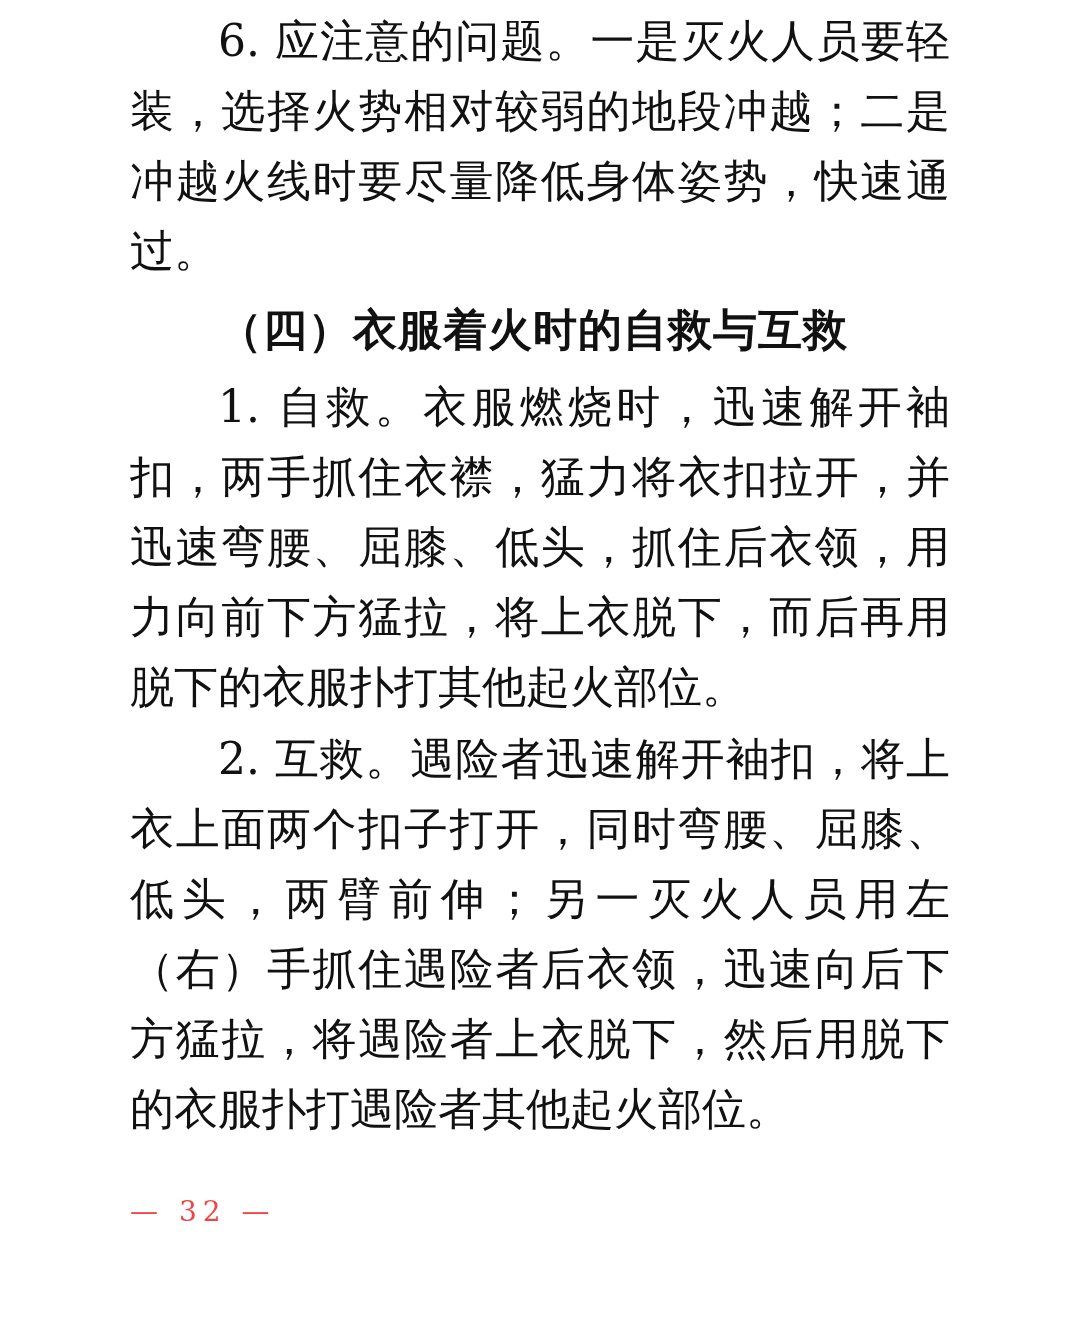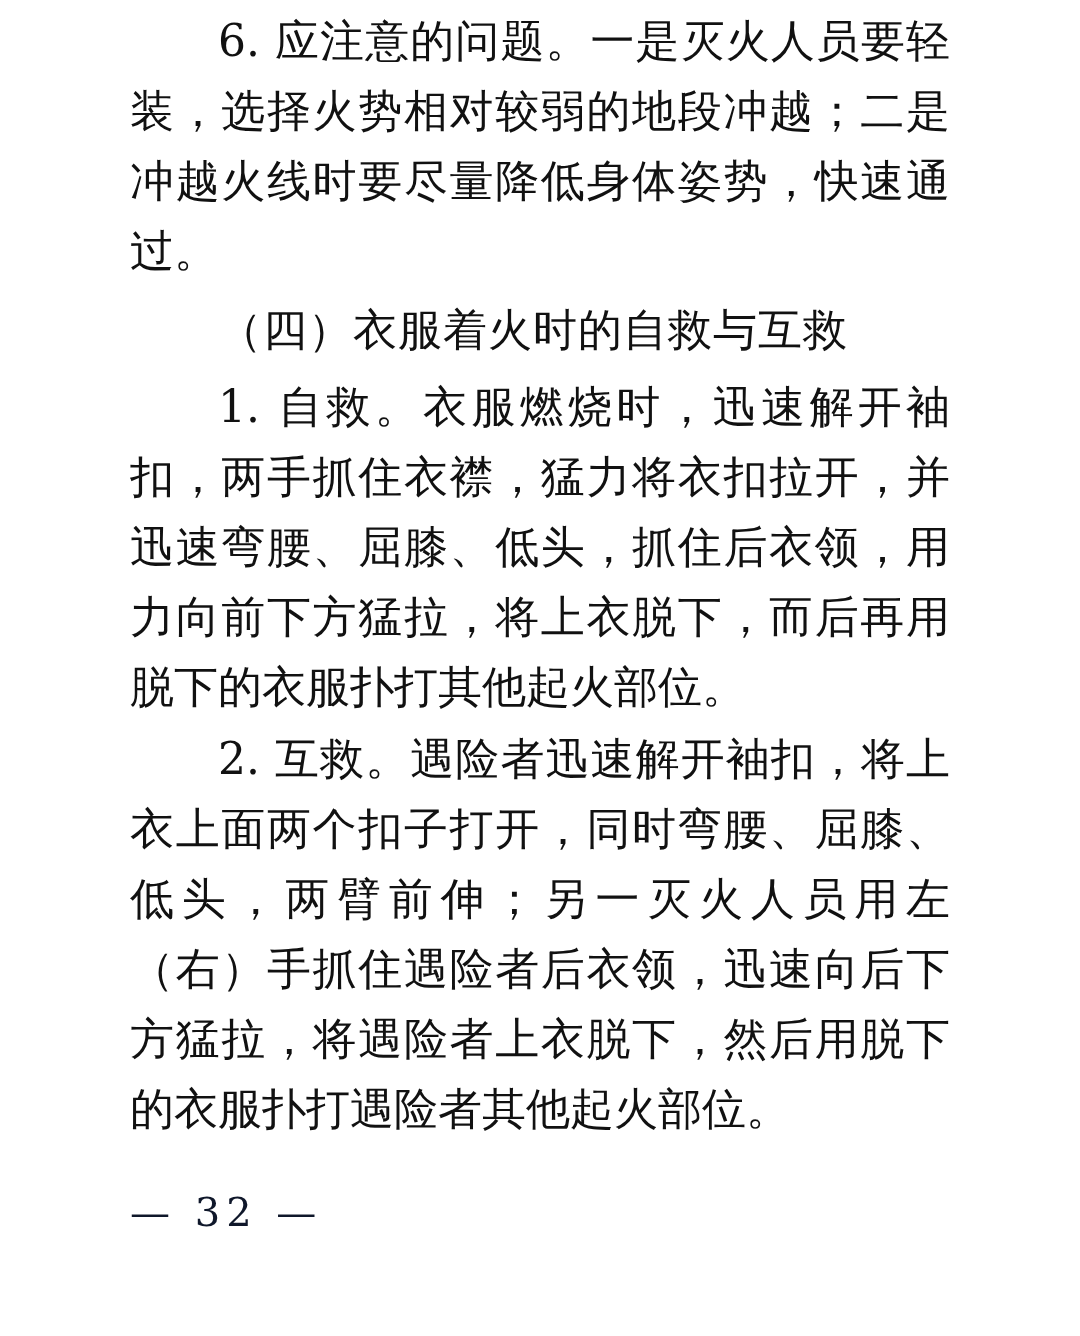--- a/index.html
+++ b/index.html
@@ -33,36 +33,36 @@
     letter-spacing: 0px;
     margin: 0 0 2px 0;
     font-weight: 500;
   }
   .para.indent {
     text-indent: 88px;
   }
   .heading {
     font-size: 44px;
     line-height: 76px;
-    font-weight: normal;
+    font-weight: bold;
     margin: 6px 0 4px 0;
     text-indent: 88px;
     letter-spacing: 1px;
   }
   .spacer {
     height: 170px;
   }
   .footer {
     position: absolute;
     left: 130px;
     bottom: 100px;
-    font-size: 40px;
+    font-size: 28px;
     line-height: 48px;
     letter-spacing: 6px;
-    color: #0f172a;
+    color: #ef4444;
     font-family: "DejaVu Serif", "Liberation Serif", serif;
     margin-top: 8px;
   }
 </style>
 </head>
 <body>
 
 <div class="page">
   <div class="content">
 

